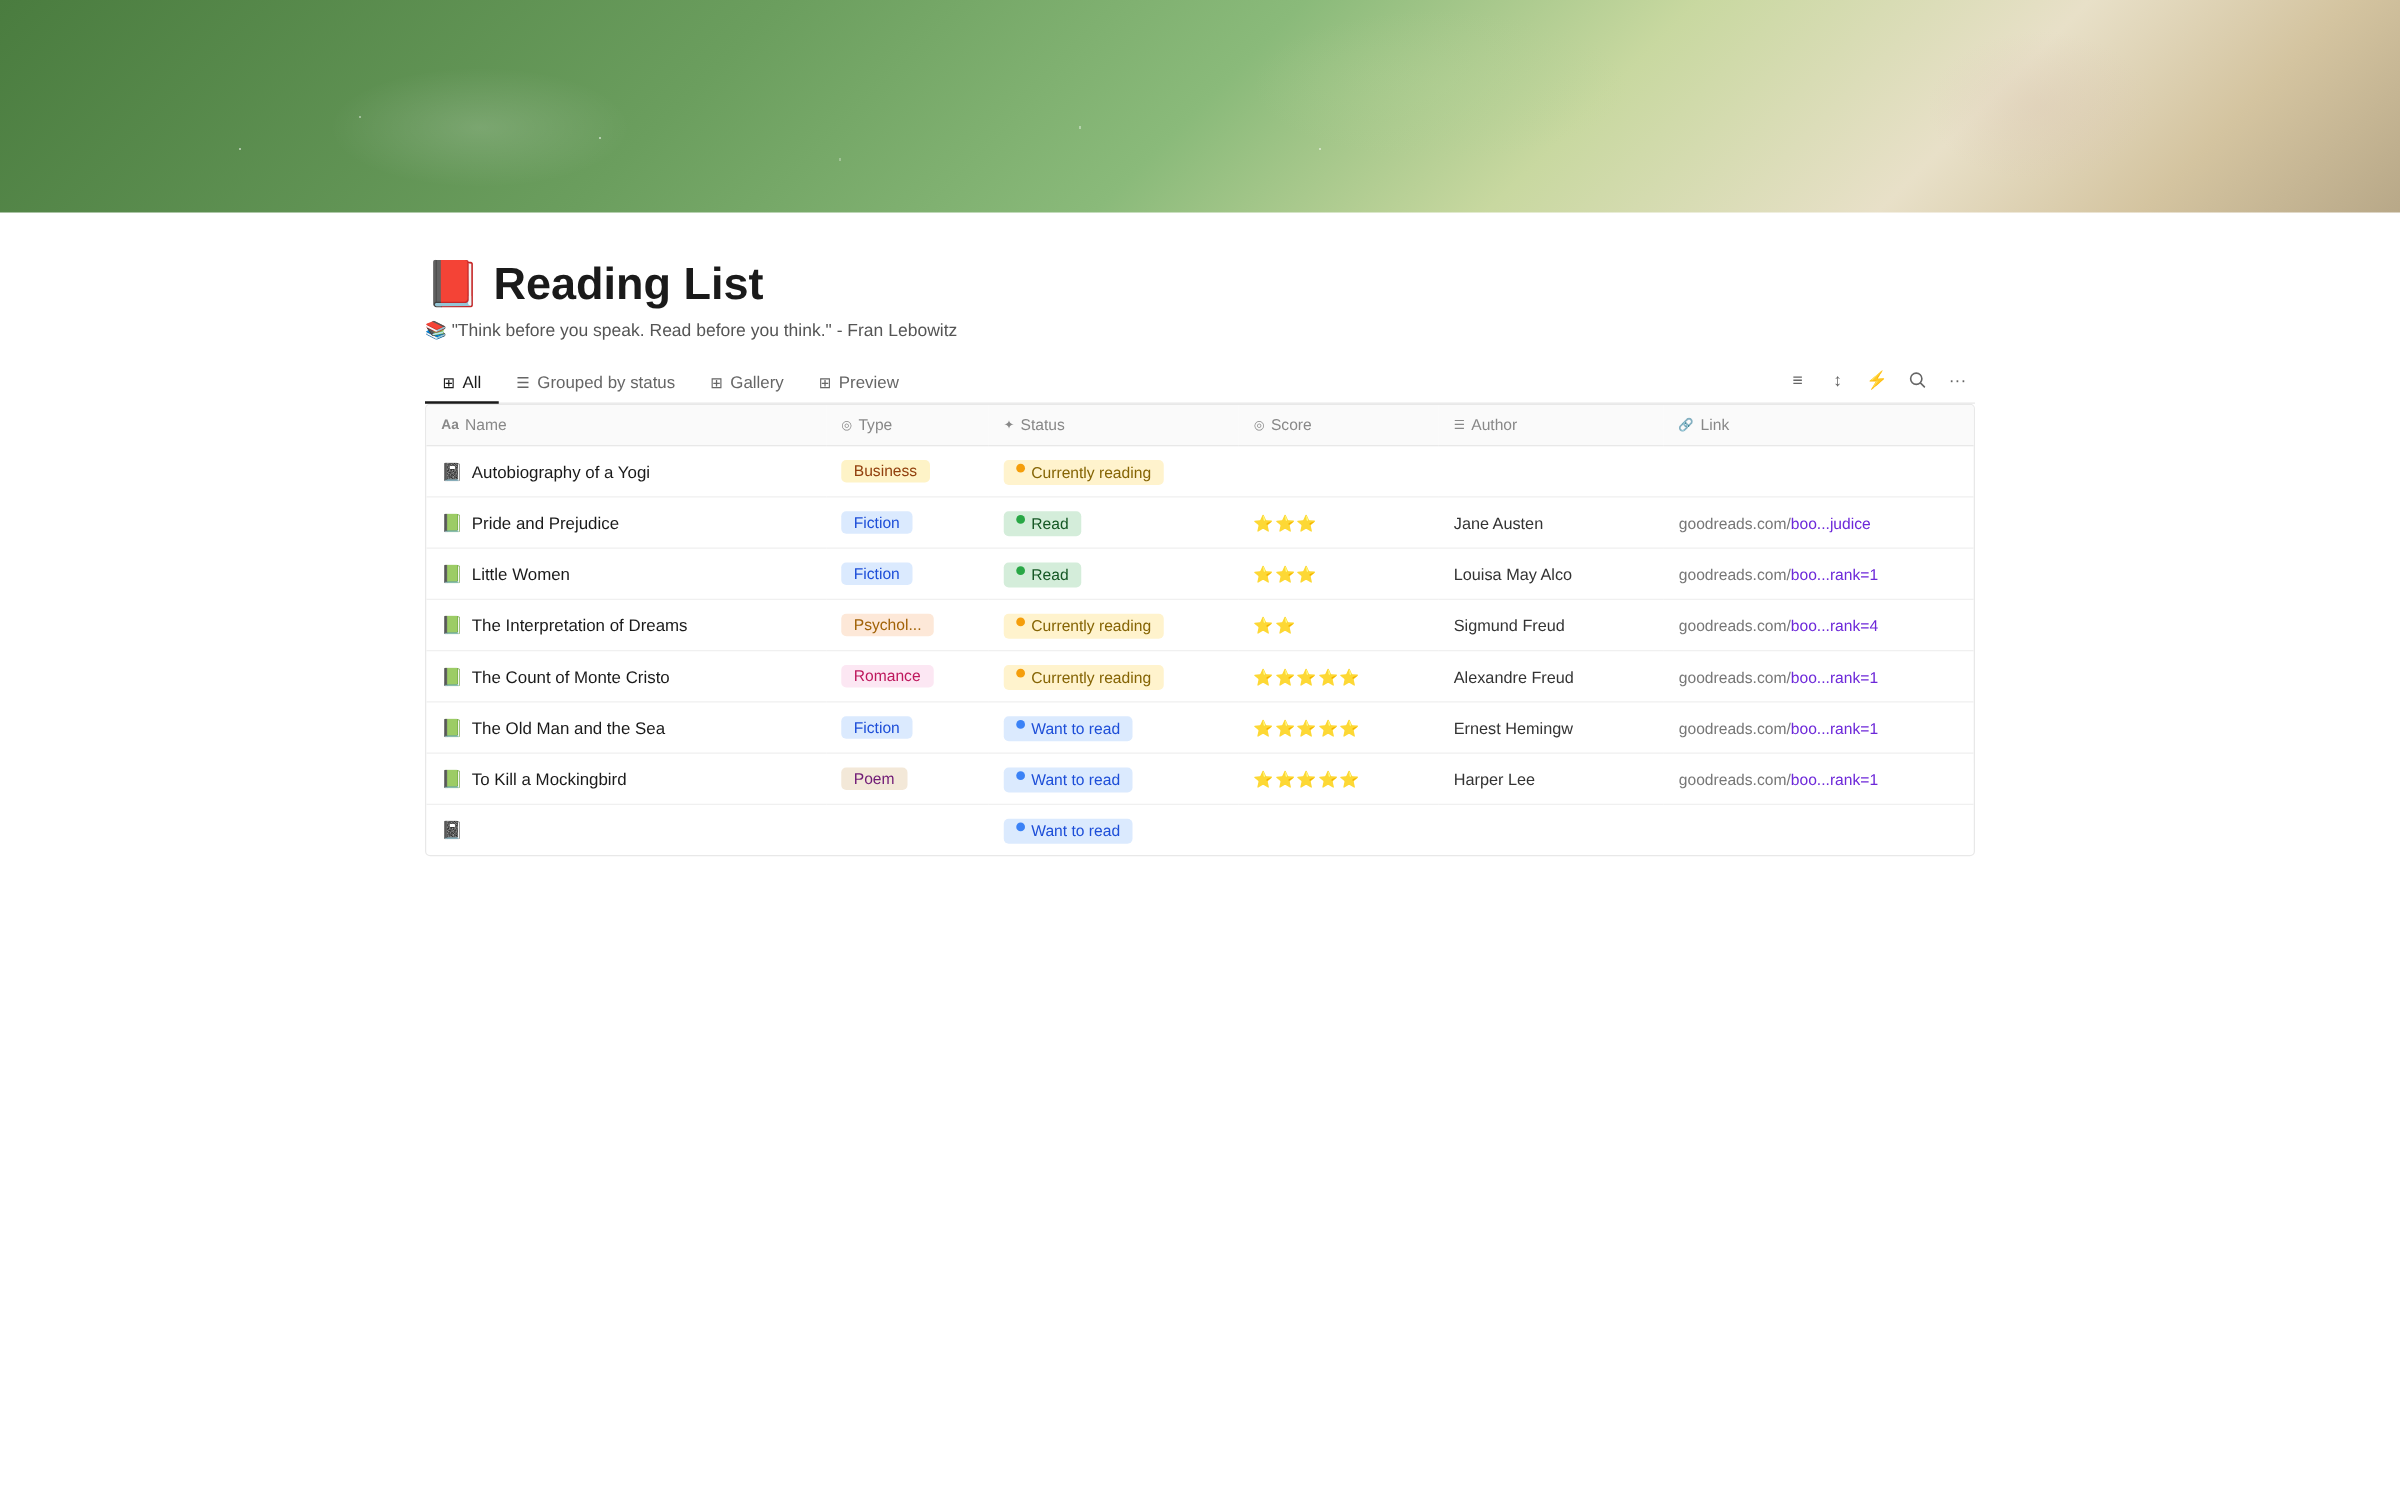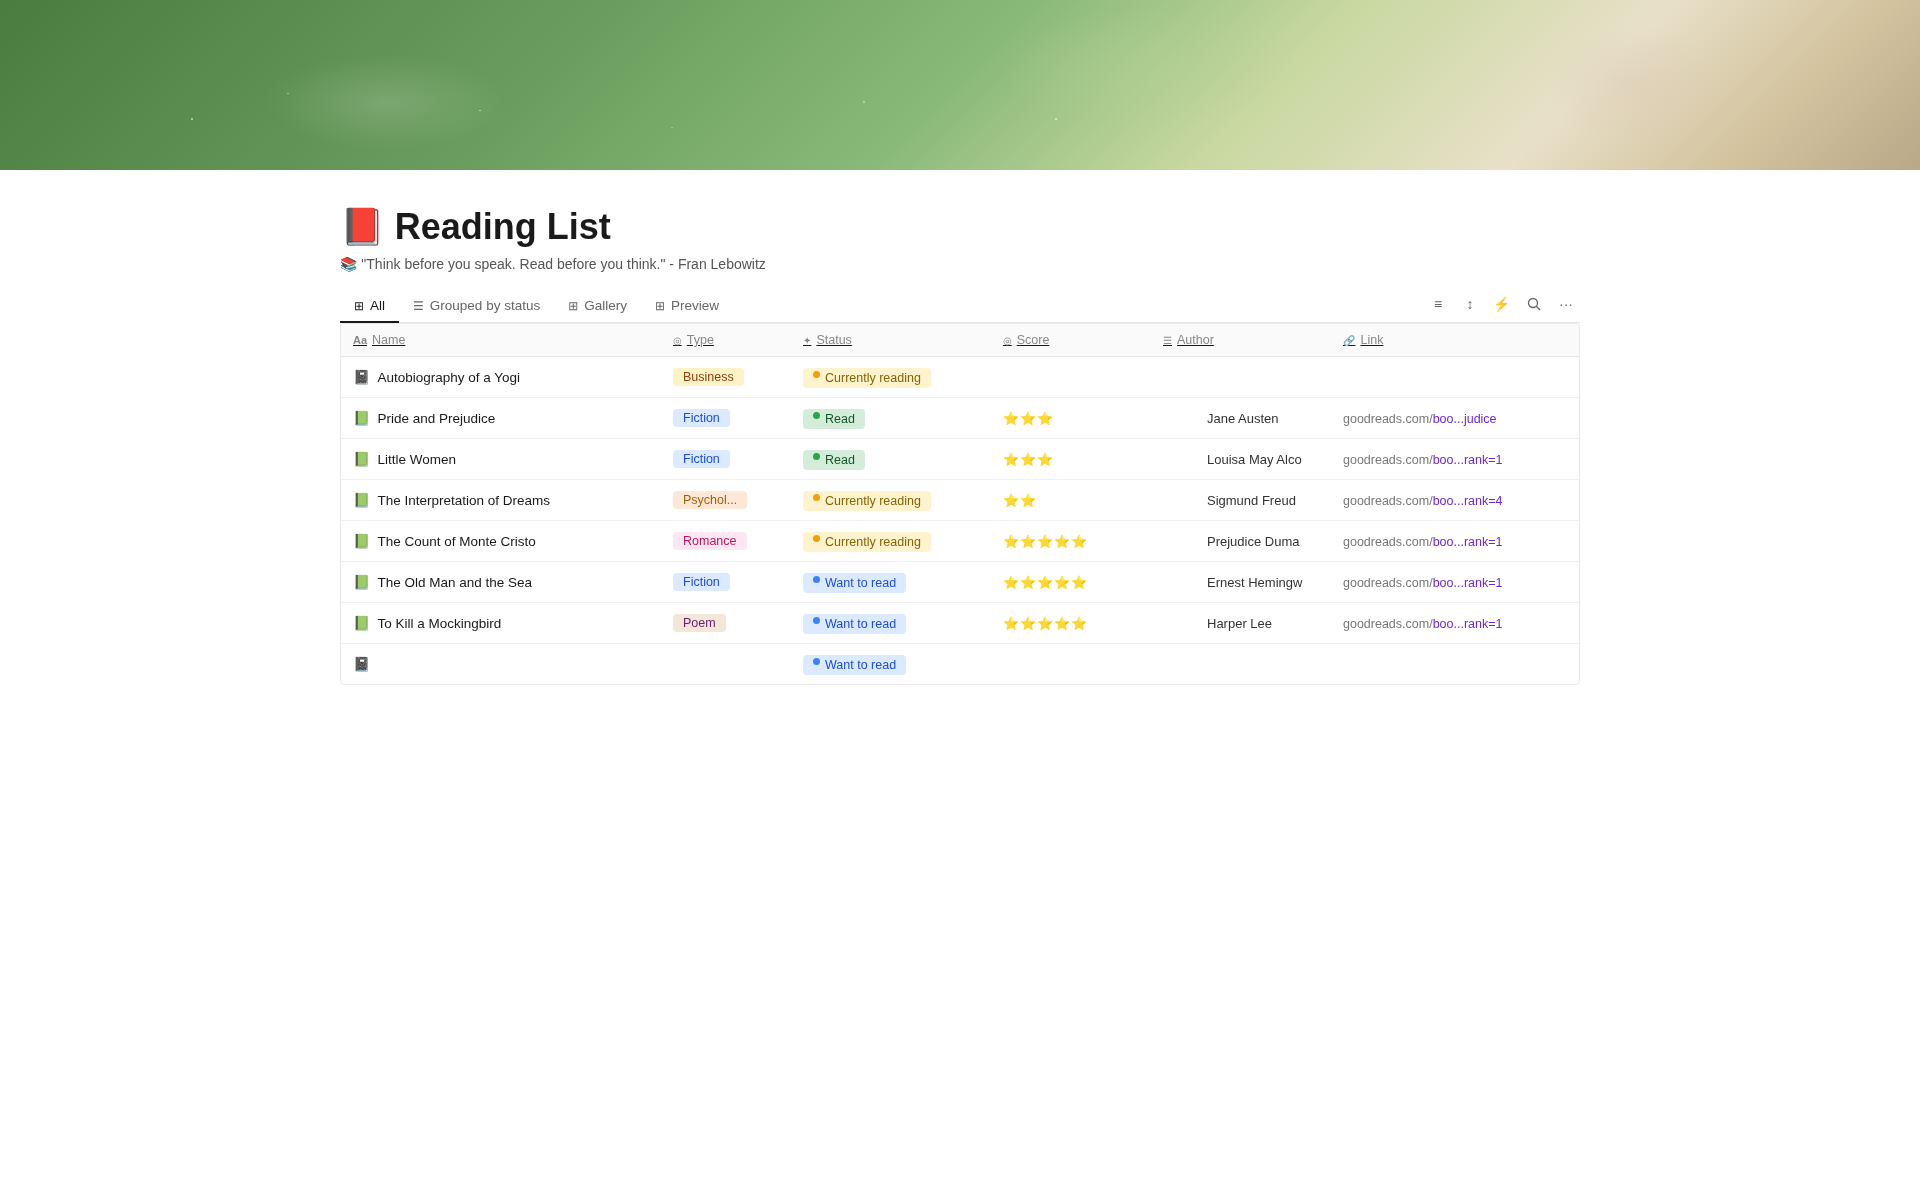--- a/index.html
+++ b/index.html
@@ -124,21 +124,20 @@
       border-radius: 4px;
       overflow: hidden;
     }
     table {
       width: 100%;
       border-collapse: collapse;
       font-size: 13.5px;
     }
     thead tr {
       background: #fafafa;
-      text-decoration: underline;
     }
     th {
       text-align: left;
       padding: 9px 12px;
       font-size: 12.5px;
       font-weight: 500;
       color: #888;
       border-bottom: 1px solid #e8e8e8;
       white-space: nowrap;
     }
@@ -206,21 +205,21 @@
     .status-read .status-dot { background: #28a745; }
     .status-want {
       background: #dbeafe;
       color: #1d4ed8;
     }
     .status-want .status-dot { background: #3b82f6; }
 
     .stars { font-size: 13px; letter-spacing: 1px; }
     .link-text { color: #777; font-size: 12.5px; }
     .link-text span { color: #6d28d9; }
-    .author-text { color: #333; font-size: 13px; margin-left: 44px; }
+    .author-text { color: #333; font-size: 13px; }
 
     .col-name   { width: 320px; }
     .col-type   { width: 130px; }
     .col-status { width: 200px; }
     .col-score  { width: 160px; }
     .col-author { width: 180px; }
     .col-link   { width: auto; }
   </style>
 </head>
 <body>
@@ -382,21 +381,21 @@
                 <span class="book-icon">📗</span>
                 <span>The Count of Monte Cristo</span>
               </div>
             </td>
             <td class="col-type"><span class="badge badge-romance">Romance</span></td>
             <td class="col-status"><span class="status-badge status-currently">
                 <span class="status-dot"></span>
                 <span>Currently reading</span>
               </span></td>
             <td class="col-score"><span class="stars">⭐⭐⭐⭐⭐</span></td>
-            <td class="col-author"><span class="author-text">Prejudice Duma</span></td>
+            <td class="col-author"><span class="author-text">Alexandre Freud</span></td>
             <td class="col-link"><span class="link-text">goodreads.com/<span>boo...rank=1</span></span></td>
           </tr>
           <tr>
             <td class="col-name">
               <div class="name-cell">
                 <span class="book-icon">📗</span>
                 <span>The Old Man and the Sea</span>
               </div>
             </td>
             <td class="col-type"><span class="badge badge-fiction">Fiction</span></td>

